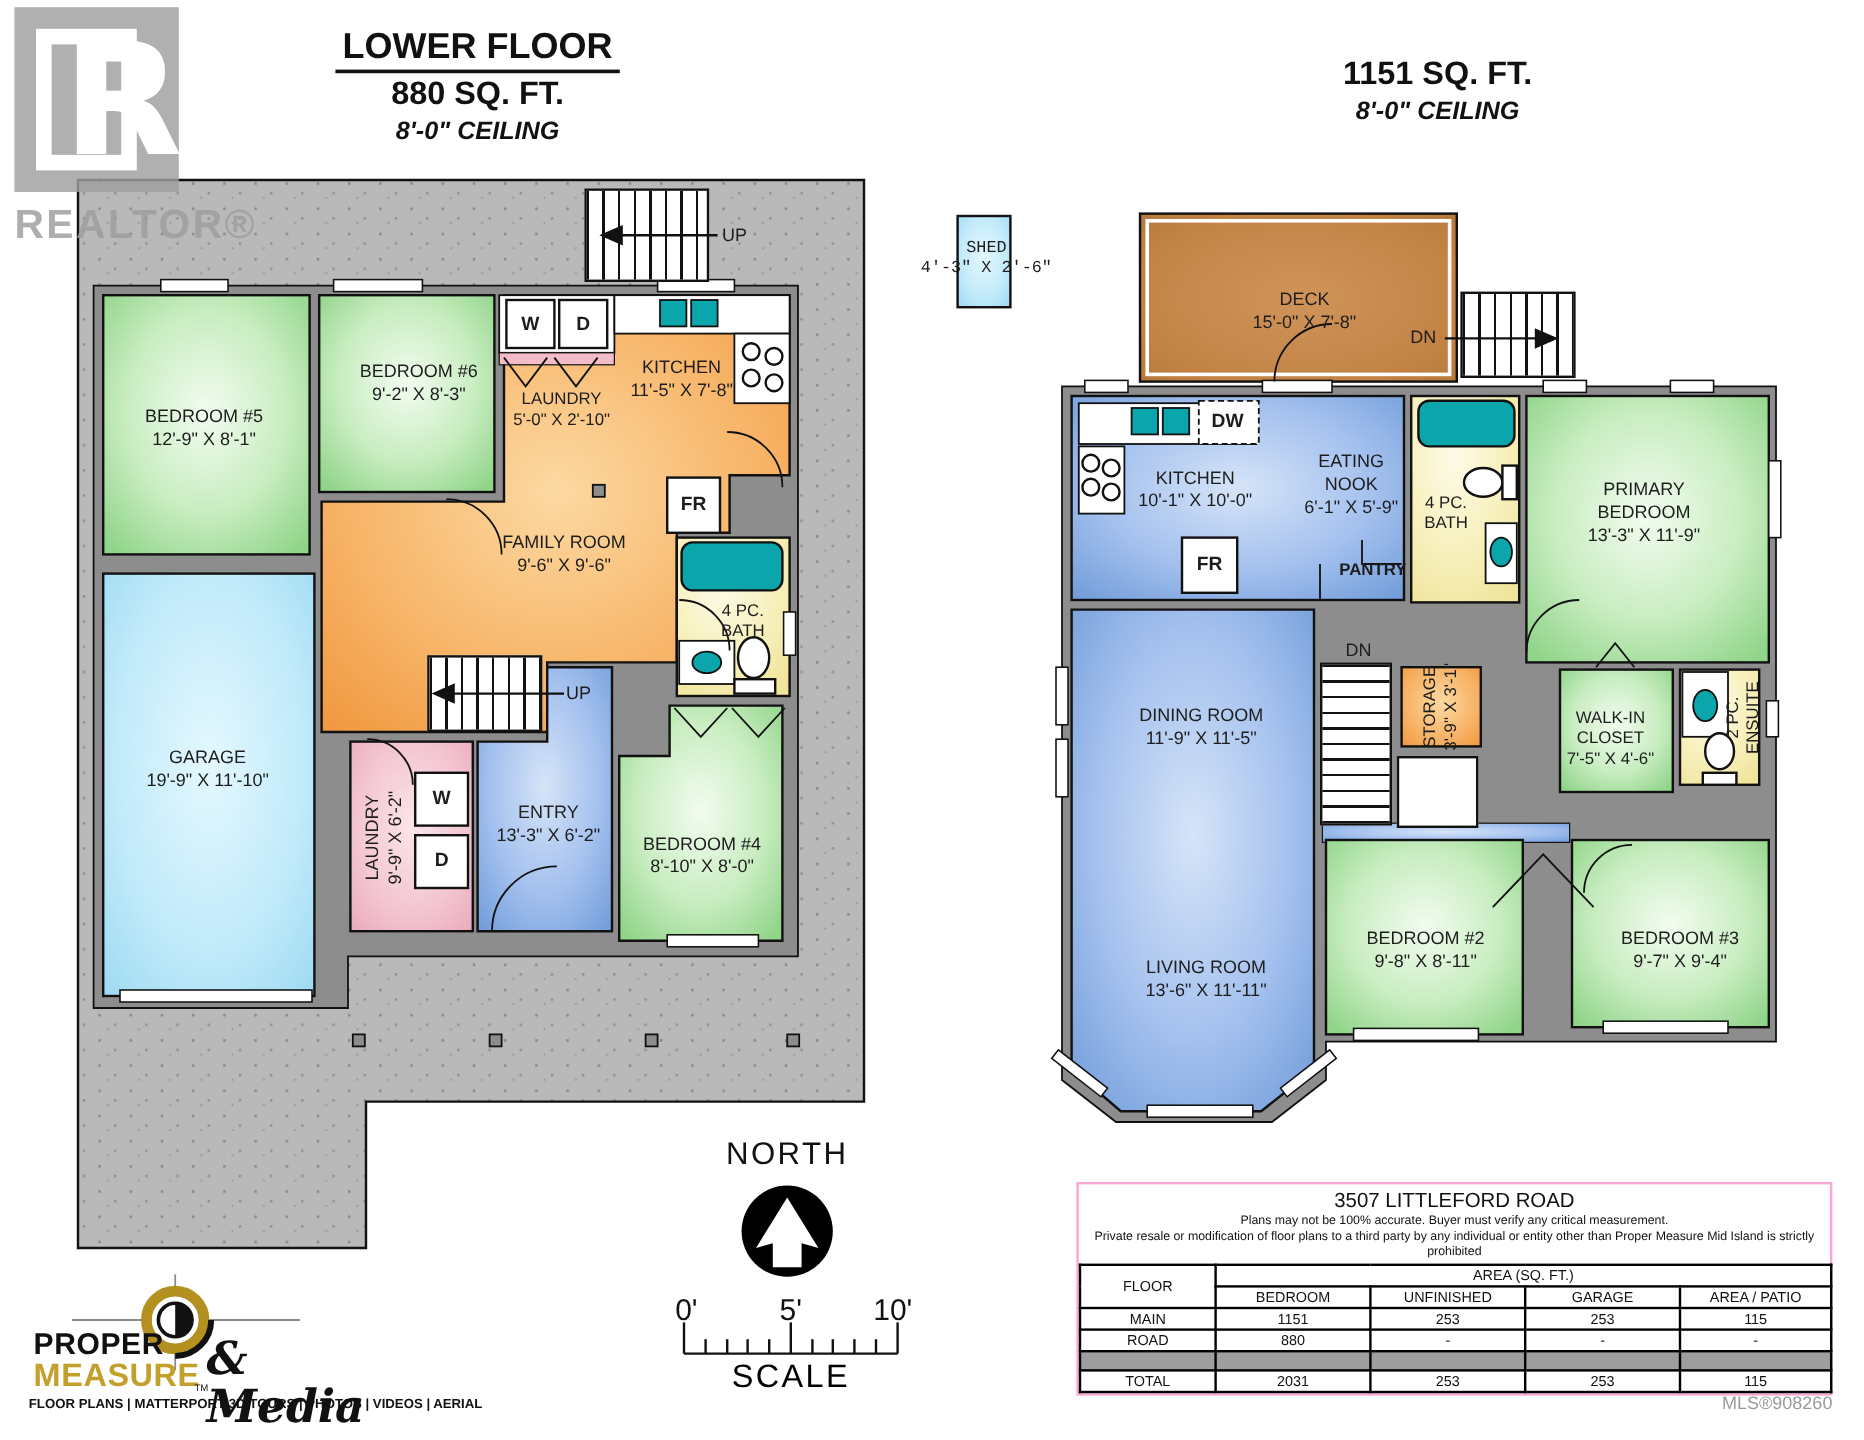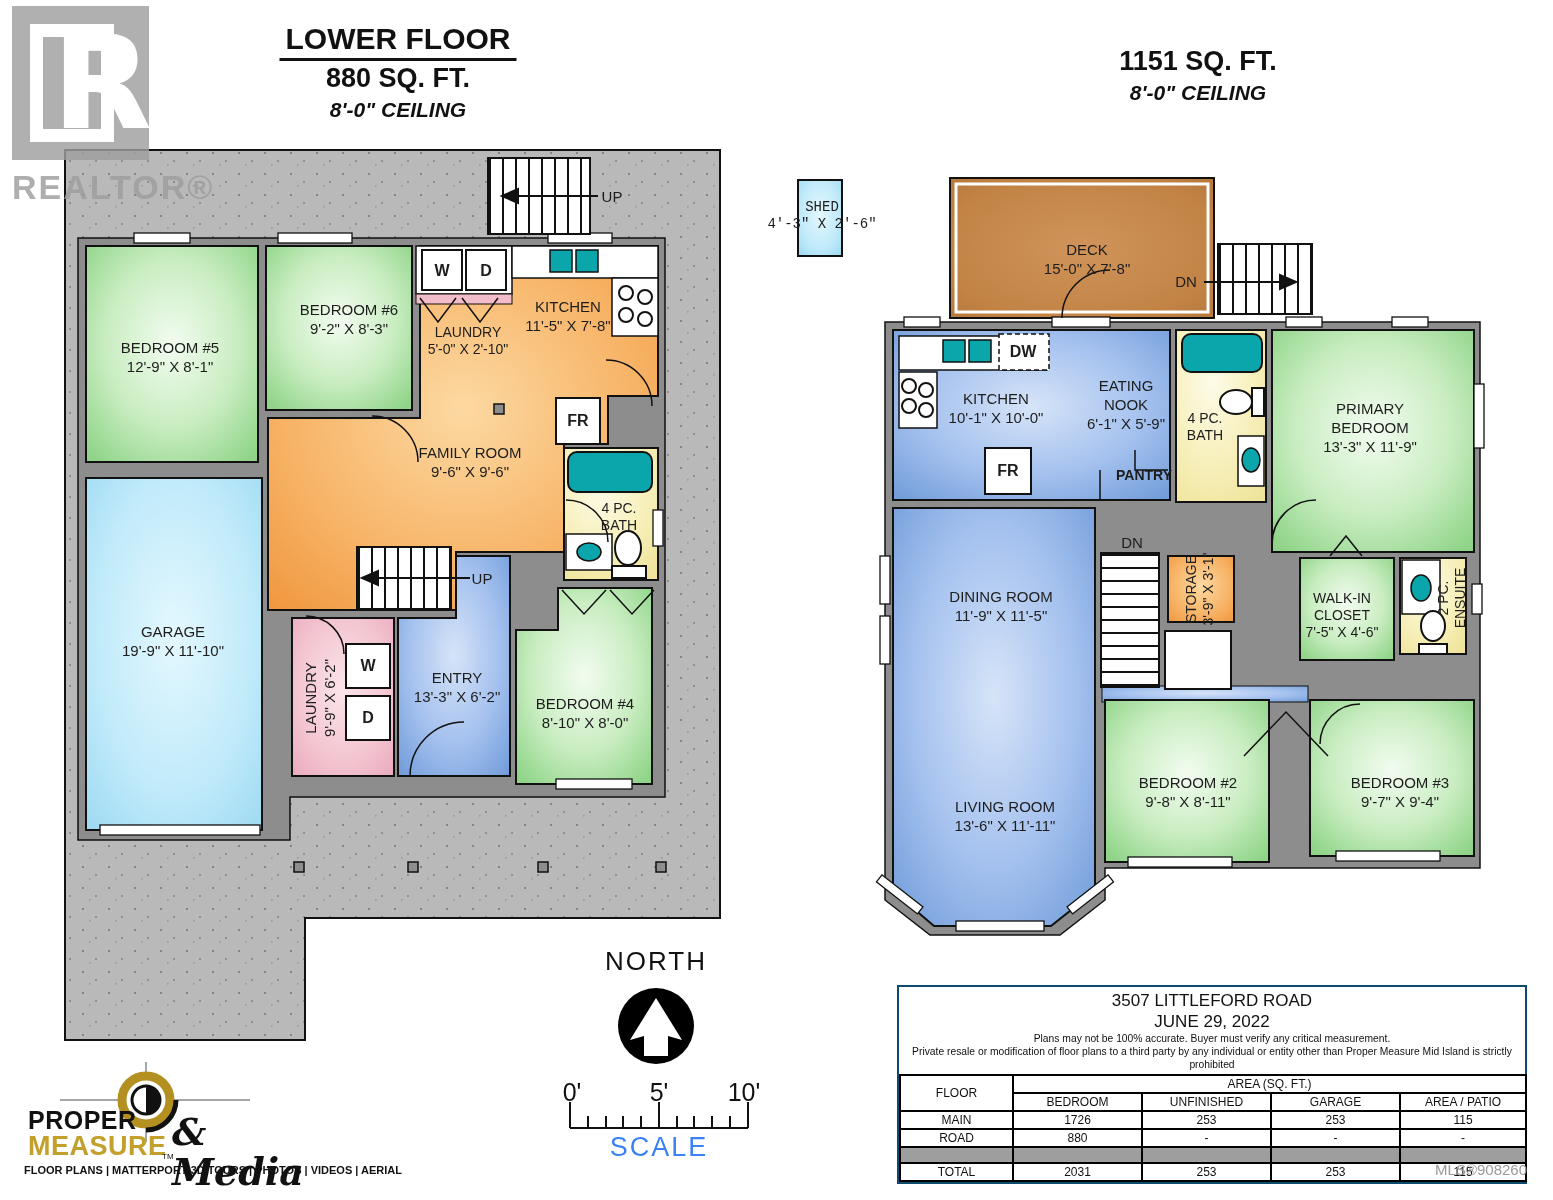--- a/index.html
+++ b/index.html
@@ -19,23 +19,23 @@
   .vlb{transform:translate(-50%,-50%) rotate(-90deg);}
   .fixl{font:700 16px "Liberation Sans",sans-serif;}
   .title{position:absolute;transform:translateX(-50%);text-align:center;z-index:6;color:#111;}
   .title .t1{display:block;font:800 30px/34px "Liberation Sans",sans-serif;border-bottom:3px solid #111;padding:0 6px 2px 6px;}
   .title .t2{display:block;font:800 27px/34px "Liberation Sans",sans-serif;}
   .title .t3{display:block;font:italic 700 21px/30px "Liberation Sans",sans-serif;}
   .north-label{position:absolute;transform:translateX(-50%);font:26px "Liberation Sans",sans-serif;
       letter-spacing:2px;color:#111;z-index:6;}
   .north-circle{position:absolute;width:76px;height:76px;border-radius:50%;background:#000;z-index:4;}
   .scale-num{position:absolute;transform:translateX(-50%);font:25px "Liberation Sans",sans-serif;color:#111;z-index:6;}
-  .scale-word{position:absolute;transform:translateX(-50%);font:27px "Liberation Sans",sans-serif;letter-spacing:2px;color:#3b82f6;z-index:6;}
+  .scale-word{position:absolute;transform:translateX(-50%);font:27px "Liberation Sans",sans-serif;letter-spacing:2px;color:#000000;z-index:6;}
   
-  .infobox{position:absolute;left:897px;top:985px;width:630px;border:2px solid #0c4a6e;
+  .infobox{position:absolute;left:897px;top:985px;width:630px;border:2px solid #f9a8d4;
       box-sizing:border-box;z-index:6;background:#fff;color:#111;}
   .infobox .addr{font:17px/21px "Liberation Sans",sans-serif;text-align:center;padding-top:3px;}
   .infobox .date{font:17px/21px "Liberation Sans",sans-serif;text-align:center;}
   .infobox .fine{font:10.3px/13px "Liberation Sans",sans-serif;text-align:center;}
   .areatable{border-collapse:collapse;width:100%;table-layout:fixed;margin-top:3px;}
   .areatable td,.areatable th{border:2px solid #000;font:12px "Liberation Sans",sans-serif;
       text-align:center;padding:1px 0;font-weight:400;color:#111;}
   .areatable .filler td{background:#9e9e9e;height:12px;}
   .mls{position:absolute;left:1390px;top:1161px;width:137px;text-align:right;
       font:15px "Liberation Sans",sans-serif;color:#9a9a9a;z-index:6;}
@@ -427,21 +427,20 @@
 
 <div class="north-label" style="left:656px;top:946px;">NORTH</div>
 <div class="north-circle" style="left:618px;top:988px;"></div>
 <div class="scale-num" style="left:572px;top:1078px;">0'</div>
 <div class="scale-num" style="left:659px;top:1078px;">5'</div>
 <div class="scale-num" style="left:744px;top:1078px;">10'</div>
 <div class="scale-word" style="left:659px;top:1132px;">SCALE</div>
 
 <div class="infobox">
   <div class="addr">3507 LITTLEFORD ROAD</div>
-  <div class="date">JUNE 29, 2022</div>
   <div class="fine">Plans may not be 100% accurate.  Buyer must verify any critical measurement.</div>
   <div class="fine">Private resale  or modification of floor plans to a third party by any individual or entity other than Proper Measure Mid Island is strictly prohibited</div>
   <table class="areatable">
     <colgroup>
           <col style="width:113px">
           <col style="width:129px">
           <col style="width:129px">
           <col style="width:129px">
           <col style="width:126px">
         </colgroup>
@@ -451,21 +450,21 @@
       <td colspan="4">AREA (SQ. FT.)</td>
     </tr>
     <tr>
       <td>BEDROOM</td>
       <td>UNFINISHED</td>
       <td>GARAGE</td>
       <td>AREA / PATIO</td>
     </tr>
     <tr>
       <td>MAIN</td>
-      <td>1726</td>
+      <td>1151</td>
       <td>253</td>
       <td>253</td>
       <td>115</td>
     </tr>
     <tr>
       <td>ROAD</td>
       <td>880</td>
       <td>-</td>
       <td>-</td>
       <td>-</td>

